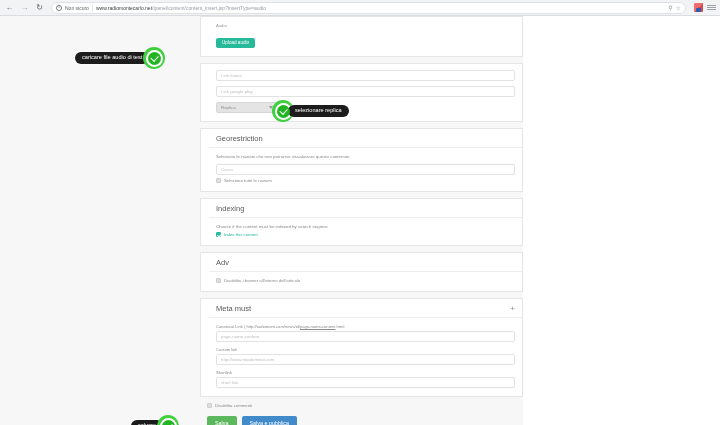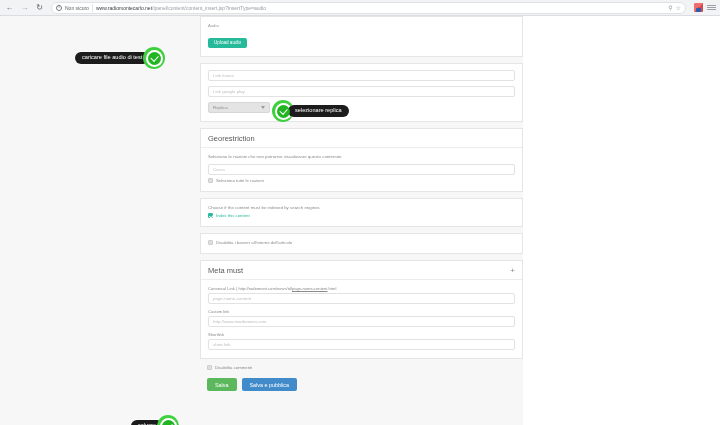--- a/index.html
+++ b/index.html
@@ -112,20 +112,21 @@
     position: absolute;
     left: 200px; top: 0;
     width: 323px;
     padding-top: 0;
   }
 
   .card {
     background: #ffffff;
     border: 1px solid #e5e5e5;
     margin-bottom: 6px;
+    padding-left: 8px;
   }
   .card-head {
     padding: 5px 7px 4px 7px;
     border-bottom: 1px solid #ededed;
     display: flex;
     align-items: center;
     justify-content: space-between;
   }
   .card-title {
     font-size: 7.5px;
@@ -367,30 +368,36 @@
         <p class="hint-text">Seleziona le nazioni che non potranno visualizzare questo contenuto</p>
         <div class="input last">Cerca</div>
         <div class="check-row">
           <span class="cb"></span>
           <span class="cb-label">Seleziona tutte le nazioni</span>
         </div>
       </div>
     </div>
 
     <div class="card">
+      <div class="card-head">
+        <span class="card-title">Indexing</span>
+      </div>
       <div class="card-body">
         <p class="hint-text" style="margin-bottom:3px">Choose if the content must be indexed by search engines</p>
         <div class="check-row">
           <span class="cb on"></span>
           <span class="cb-label green">Index this content</span>
         </div>
       </div>
     </div>
 
     <div class="card">
+      <div class="card-head">
+        <span class="card-title">Adv</span>
+      </div>
       <div class="card-body">
         <div class="check-row" style="margin-top:0">
           <span class="cb"></span>
           <span class="cb-label">Disabilita i banner all'interno dell'articolo</span>
         </div>
       </div>
     </div>
 
     <div class="card">
       <div class="card-head">

